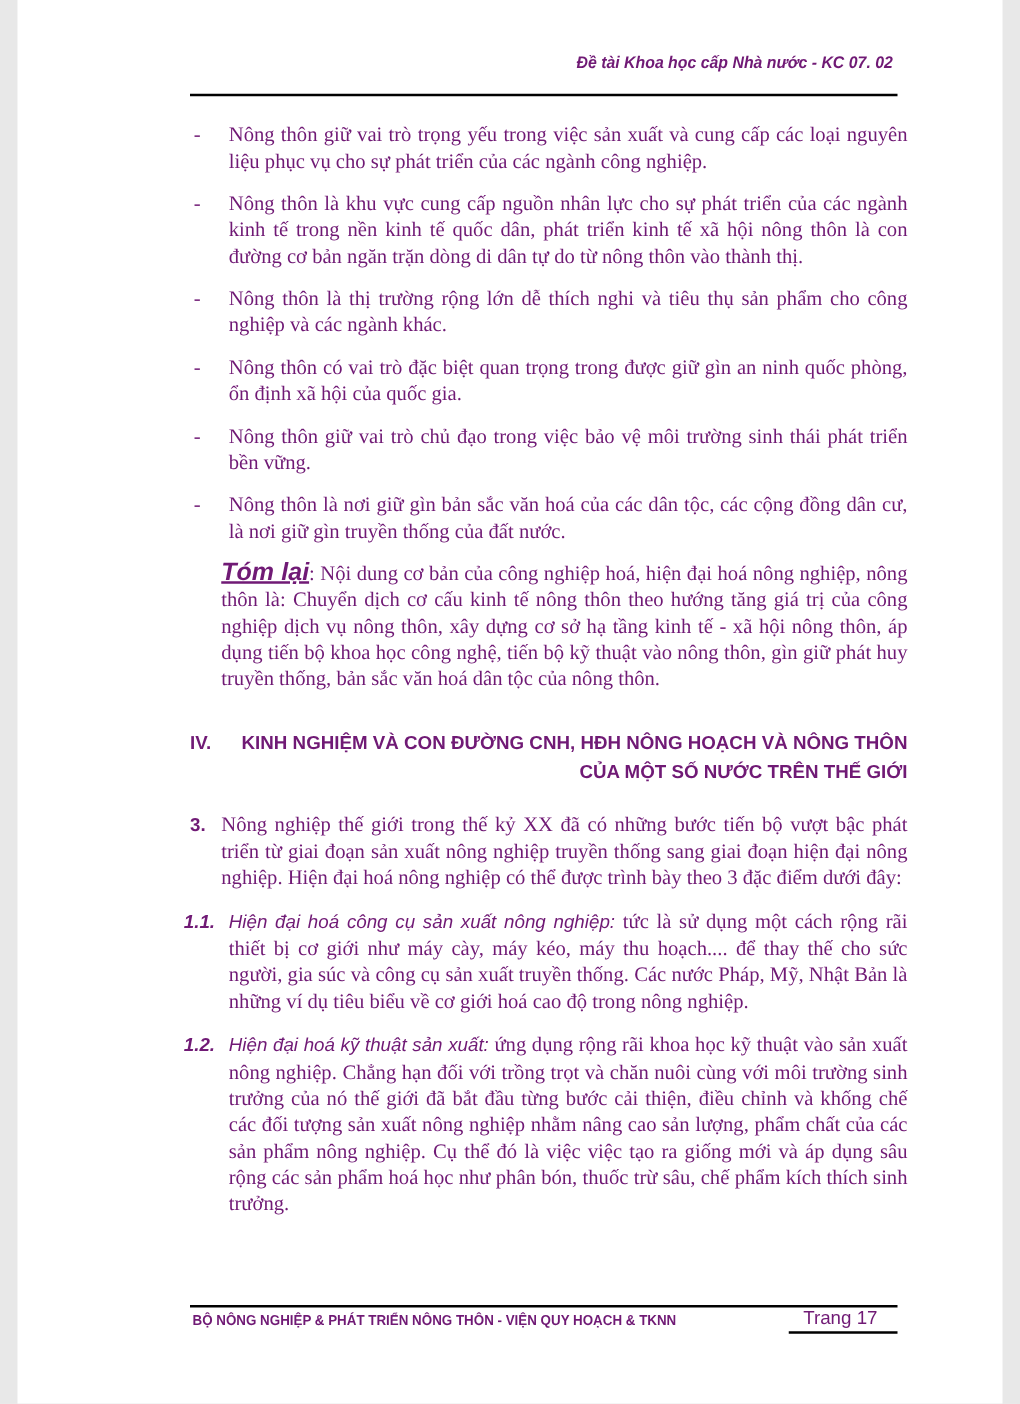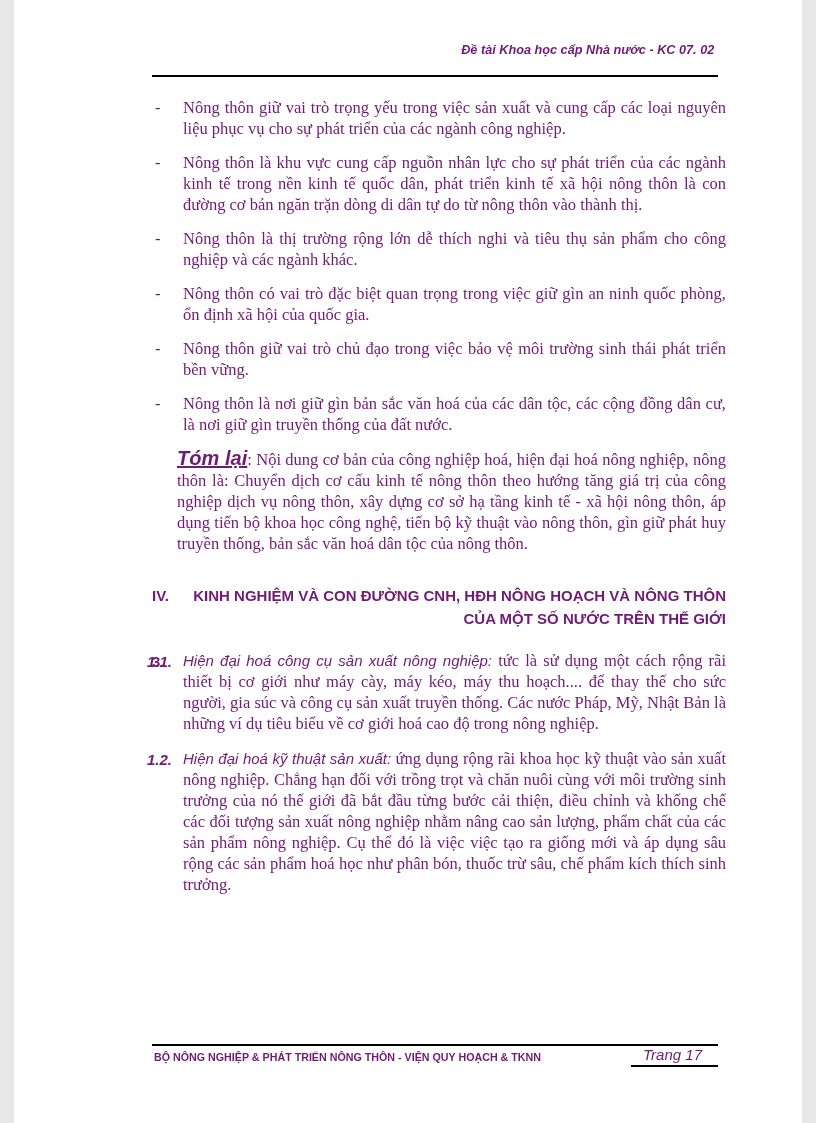--- a/index.html
+++ b/index.html
@@ -70,21 +70,21 @@
   }
   .footer-left{
     position:absolute;left:140px;top:1051px;
     font-family:"Liberation Sans", sans-serif;
     font-weight:bold;font-size:11.5px;white-space:nowrap;
     transform:scaleX(0.93);transform-origin:left center;
   }
   .footer-right{
     position:absolute;right:84px;top:1046px;
     font-family:"Liberation Sans", sans-serif;
-    font-style:italic;font-size:15px;
+    font-size:15px;
     border-bottom:2px solid #000;
     padding:0 16px 2px 12px;
   }
 </style>
 </head>
 <body>
 
 <div class="page">
 
   <div class="header-title">Đề tài Khoa học cấp Nhà nước - KC 07. 02</div>
@@ -99,21 +99,21 @@
     <div class="bullet">
       <span class="dash">-</span>
       <span>Nông thôn là khu vực cung cấp nguồn nhân lực cho sự phát triển của các ngành kinh tế trong nền kinh tế quốc dân, phát triển kinh tế xã hội nông thôn là con đường cơ bản ngăn trặn dòng di dân tự do từ nông thôn vào thành thị.</span>
     </div>
     <div class="bullet">
       <span class="dash">-</span>
       <span>Nông thôn là thị trường rộng lớn dễ thích nghi và tiêu thụ sản phẩm cho công nghiệp và các ngành khác.</span>
     </div>
     <div class="bullet">
       <span class="dash">-</span>
-      <span>Nông thôn có vai trò đặc biệt quan trọng trong việc giữ gìn an ninh quốc phòng, ổn định xã hội của quốc gia.</span>
+      <span>Nông thôn có vai trò đặc biệt quan trọng trong được giữ gìn an ninh quốc phòng, ổn định xã hội của quốc gia.</span>
     </div>
     <div class="bullet">
       <span class="dash">-</span>
       <span>Nông thôn giữ vai trò chủ đạo trong việc bảo vệ môi trường sinh thái phát triển bền vững.</span>
     </div>
     <div class="bullet">
       <span class="dash">-</span>
       <span>Nông thôn là nơi giữ gìn bản sắc văn hoá của các dân tộc, các cộng đồng dân cư, là nơi giữ gìn truyền thống của đất nước.</span>
     </div>
 
@@ -123,20 +123,21 @@
 
     <div class="sec">
       <span class="num">IV.</span>
       <span>KINH NGHIỆM VÀ CON ĐƯỜNG CNH, HĐH NÔNG HOẠCH VÀ NÔNG THÔN CỦA MỘT SỐ NƯỚC TRÊN THẾ GIỚI</span>
     </div>
 
     <div class="sec sub">
       <span class="num">3.</span>
     </div>
 
+    <div class="para">Nông nghiệp thế giới trong thế kỷ XX đã có những bước tiến bộ vượt bậc phát triển từ giai đoạn sản xuất nông nghiệp truyền thống sang giai đoạn hiện đại nông nghiệp. Hiện đại hoá nông nghiệp có thể được trình bày theo 3 đặc điểm dưới đây:</div>
 
     <div class="item">
       <span class="inum">1.1.</span>
       <span class="lead">Hiện đại hoá công cụ sản xuất nông nghiệp:</span>
       <span>tức là sử dụng một cách rộng rãi thiết bị cơ giới như máy cày, máy kéo, máy thu hoạch.... để thay thế cho sức người, gia súc và công cụ sản xuất truyền thống. Các nước Pháp, Mỹ, Nhật Bản là những ví dụ tiêu biểu về cơ giới hoá cao độ trong nông nghiệp.</span>
     </div>
 
     <div class="item">
       <span class="inum">1.2.</span>
       <span class="lead">Hiện đại hoá kỹ thuật sản xuất:</span>

